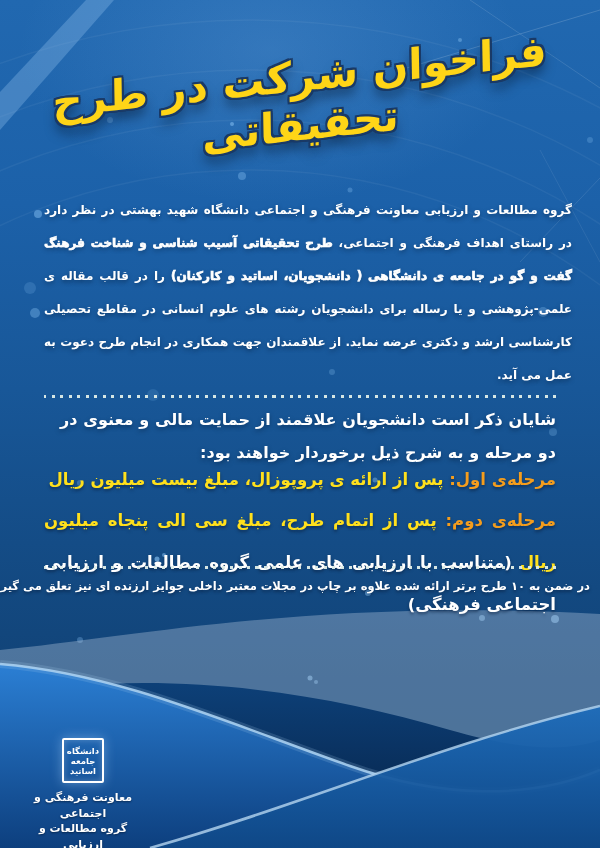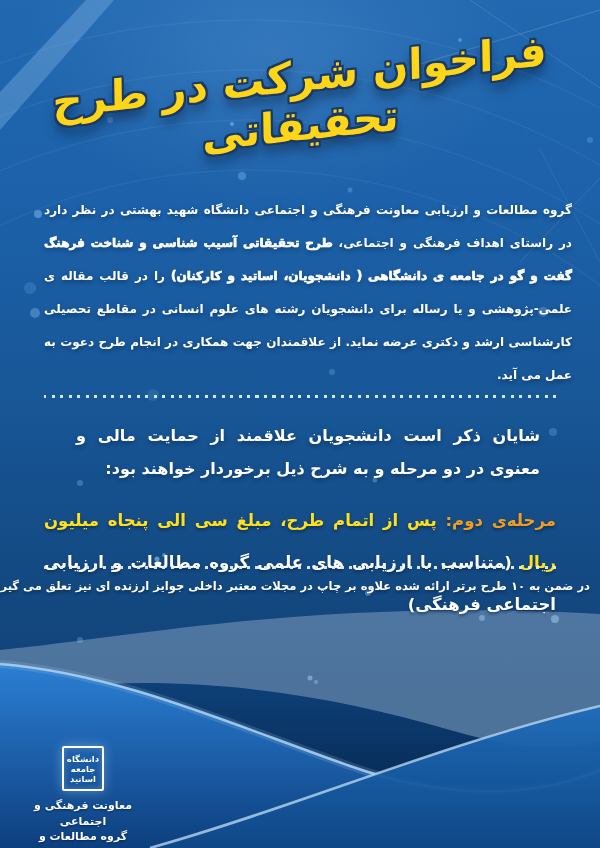--- a/index.html
+++ b/index.html
@@ -21,41 +21,41 @@
       2px 0 0 #1a3a67,-2px 0 0 #1a3a67,0 2px 0 #1a3a67,0 -2px 0 #1a3a67,
       2px 2px 0 #1a3a67,-2px -2px 0 #1a3a67,2px -2px 0 #1a3a67,-2px 2px 0 #1a3a67,
       0 8px 12px rgba(3,18,40,.55);
   }
 
   .body-text{
     direction:rtl;color:#ffffff;font-weight:bold;
     text-shadow:0 2px 4px rgba(6,30,60,.5);
   }
   .p1{position:absolute;top:194px;right:28px;left:44px;font-size:12px;line-height:33px;text-align:justify;margin:0;}
-  .p2{position:absolute;top:403px;right:44px;left:60px;font-size:16px;line-height:33px;text-align:justify;margin:16px;}
+  .p2{position:absolute;top:403px;right:44px;left:60px;font-size:16px;line-height:33px;text-align:justify;margin:0;}
   .heavy{-webkit-text-stroke:.7px #ffffff;}
 
   .divider{position:absolute;right:44px;left:44px;height:3px;
     background-image:repeating-linear-gradient(to left, rgba(224,238,232,.95) 0 3px, transparent 3px 8.5px);}
   .divider-top{top:395px;}
   .divider-bottom{top:566px;}
 
   .stage{position:absolute;right:44px;left:44px;direction:rtl;font-weight:bold;font-size:16.5px;margin:0;}
   .stage1{top:470px;text-align:right;}
   .stage2{top:500px;line-height:42px;text-align:justify;}
   .label-orange{color:#f49d1d;text-shadow:0 2px 3px rgba(10,30,60,.6);}
   .text-yellow{color:#ffe01c;text-shadow:0 2px 3px rgba(10,30,60,.6);}
   .suffix-white{color:#ffffff;text-shadow:0 2px 3px rgba(10,30,60,.6);}
 
   .footnote{position:absolute;top:579px;left:10px;right:10px;direction:rtl;text-align:center;
     color:#fff;font-weight:bold;font-size:11.5px;white-space:nowrap;margin:0;
     text-shadow:0 2px 3px rgba(10,30,60,.55);}
 
   .logo-block{position:absolute;left:20px;top:734px;width:126px;text-align:center;color:#fff;direction:rtl;}
-  .logo-square{margin:12px auto 7px;width:38px;height:41px;border:2px solid #ffffff;border-radius:2px;
+  .logo-square{margin:4px auto 7px;width:38px;height:41px;border:2px solid #ffffff;border-radius:2px;
     display:flex;flex-direction:column;justify-content:center;align-items:center;
     box-shadow:0 0 12px rgba(170,210,250,.45), inset 0 0 6px rgba(255,255,255,.25);}
   .logo-square span{font-size:8.5px;font-weight:bold;line-height:10px;display:block;}
   .org-line{font-size:11px;font-weight:bold;line-height:15.5px;text-shadow:0 1px 2px rgba(5,25,50,.65);}
 </style>
 </head>
 <body>
 
 <div class="poster">
 
@@ -135,20 +135,21 @@
     <div class="title">
       <span class="title-text">فراخوان شرکت در طرح تحقیقاتی</span>
     </div>
 
     <p class="body-text p1"><span>گروه مطالعات و ارزیابی معاونت فرهنگی و اجتماعی دانشگاه شهید بهشتی در نظر دارد در راستای اهداف فرهنگی و اجتماعی، </span><span class="heavy">طرح تحقیقاتی آسیب شناسی و شناخت فرهنگ گفت و گو در جامعه ی دانشگاهی ( دانشجویان، اساتید و کارکنان)</span><span> را در قالب مقاله ی علمی-پژوهشی و یا رساله برای دانشجویان رشته های علوم انسانی در مقاطع تحصیلی کارشناسی ارشد و دکتری عرضه نماید. از علاقمندان جهت همکاری در انجام طرح دعوت به عمل می آید.</span></p>
 
     <div class="divider divider-top"></div>
 
     <p class="body-text p2">شایان ذکر است دانشجویان علاقمند از حمایت مالی و معنوی در دو مرحله و به شرح ذیل برخوردار خواهند بود:</p>
 
+    <p class="stage stage1"><span class="label-orange">مرحله‌ی اول:</span><span class="text-yellow"> پس از ارائه ی پروپوزال، مبلغ بیست میلیون ریال</span></p>
 
     <p class="stage stage2"><span class="label-orange">مرحله‌ی دوم:</span><span class="text-yellow"> پس از اتمام طرح، مبلغ سی الی پنجاه میلیون ریال </span><span class="suffix-white">(متناسب با ارزیابی های علمی گروه مطالعات و ارزیابی اجتماعی فرهنگی)</span></p>
 
     <div class="divider divider-bottom"></div>
 
     <p class="footnote">در ضمن به ۱۰ طرح برتر ارائه شده علاوه بر چاپ در مجلات معتبر داخلی جوایز ارزنده ای نیز تعلق می گیرد.</p>
 
     <div class="logo-block">
       <div class="logo-square">
         <span>دانشگاه</span>

